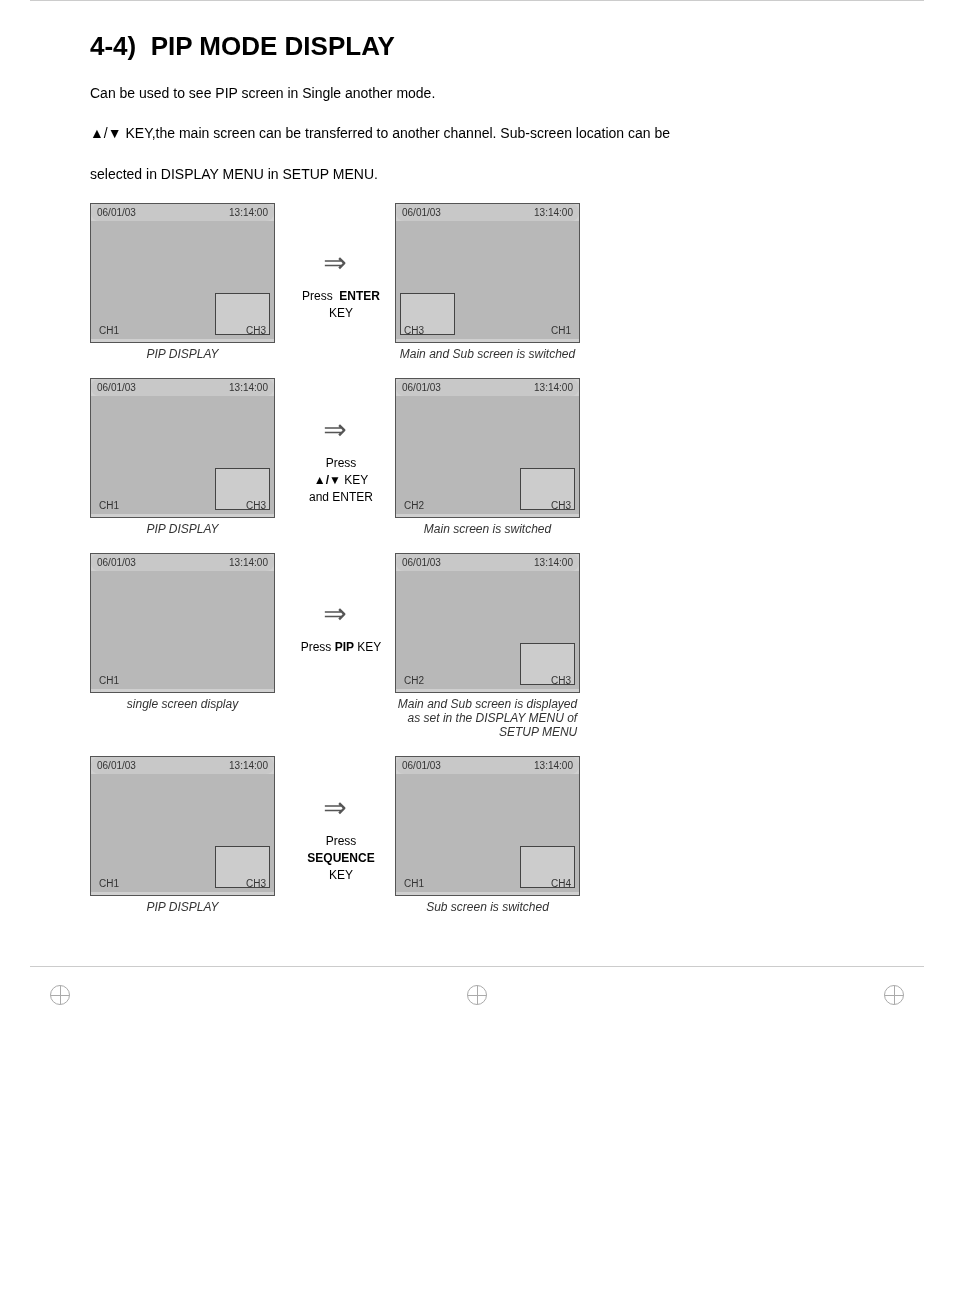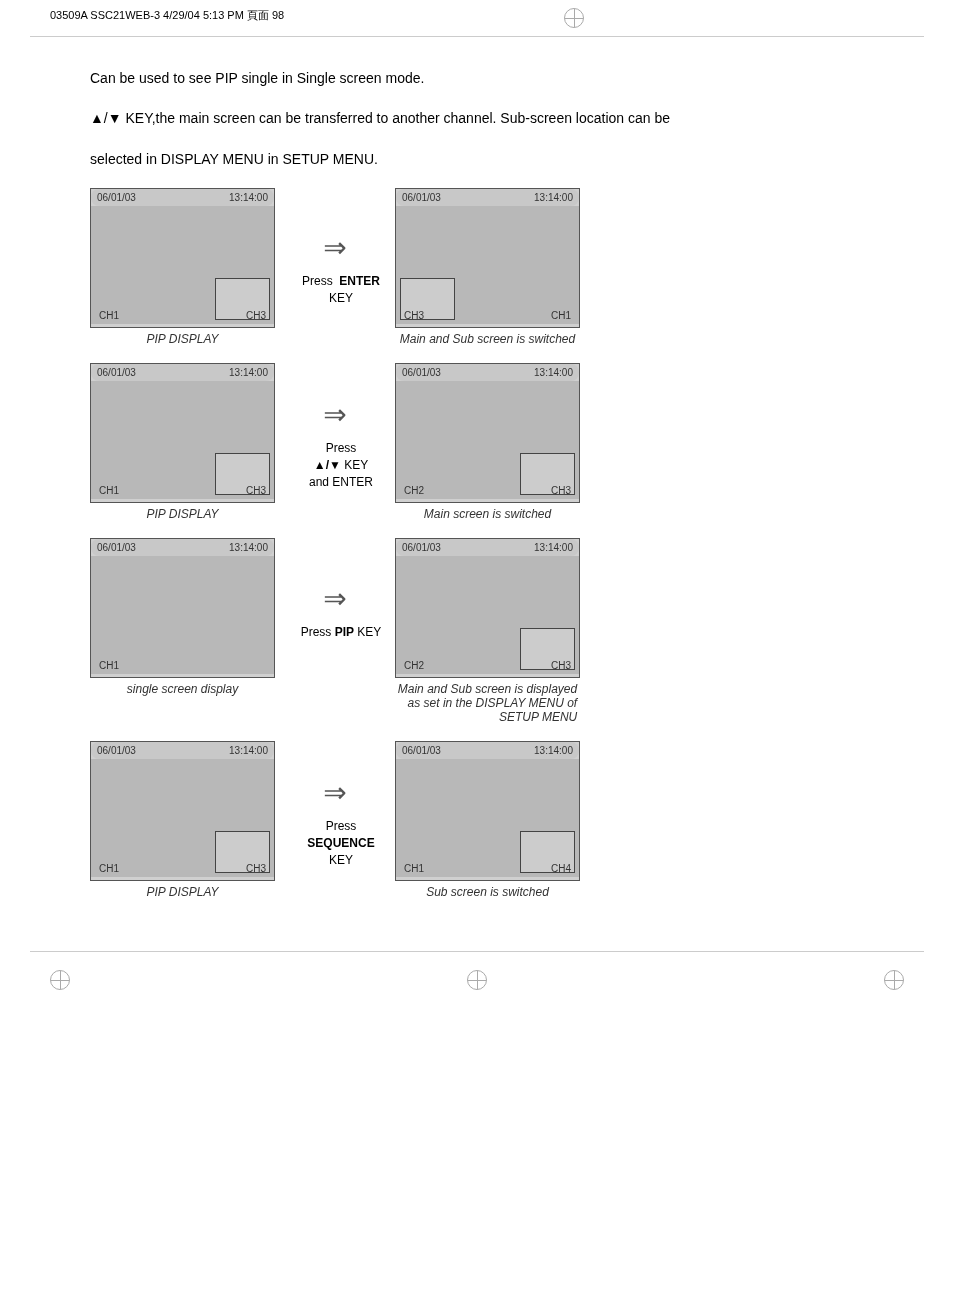--- a/index.html
+++ b/index.html
@@ -211,32 +211,31 @@
       align-items: center;
       gap: 5px;
       margin-bottom: 12px;
     }
   </style>
 </head>
 <body>
 
 <div class="page-wrapper">
 
-  <div class="reg-mark-top">
-    <span style="font-size:11px;">03509A SSC21WEB-3  4/29/04  5:13 PM  頁面 98</span>
-    <span class="reg-circle"></span>
-    <span style="width:40px;"></span>
-  </div>
 
   <div class="top-line"></div>
 
   <div class="main-content">
 
-
-    <p class="intro-text">Can be used to see PIP single in Single screen mode.</p>
+    <h1 class="section-title">
+      <span>4-4)</span>&nbsp;
+      <span>PIP MODE DISPLAY</span>
+    </h1>
+
+    <p class="intro-text">Can be used to see PIP screen in Single another mode.</p>
     <p class="intro-text">▲/▼ KEY,the main screen can be transferred to another channel. Sub-screen location can be</p>
     <p class="intro-text">selected in DISPLAY MENU in SETUP MENU.</p>
 
     <div class="diagrams-grid">
 
       <div class="row-container">
 
         <div class="left-screen-unit">
           <div class="screen-box">
             <div class="screen-header">

